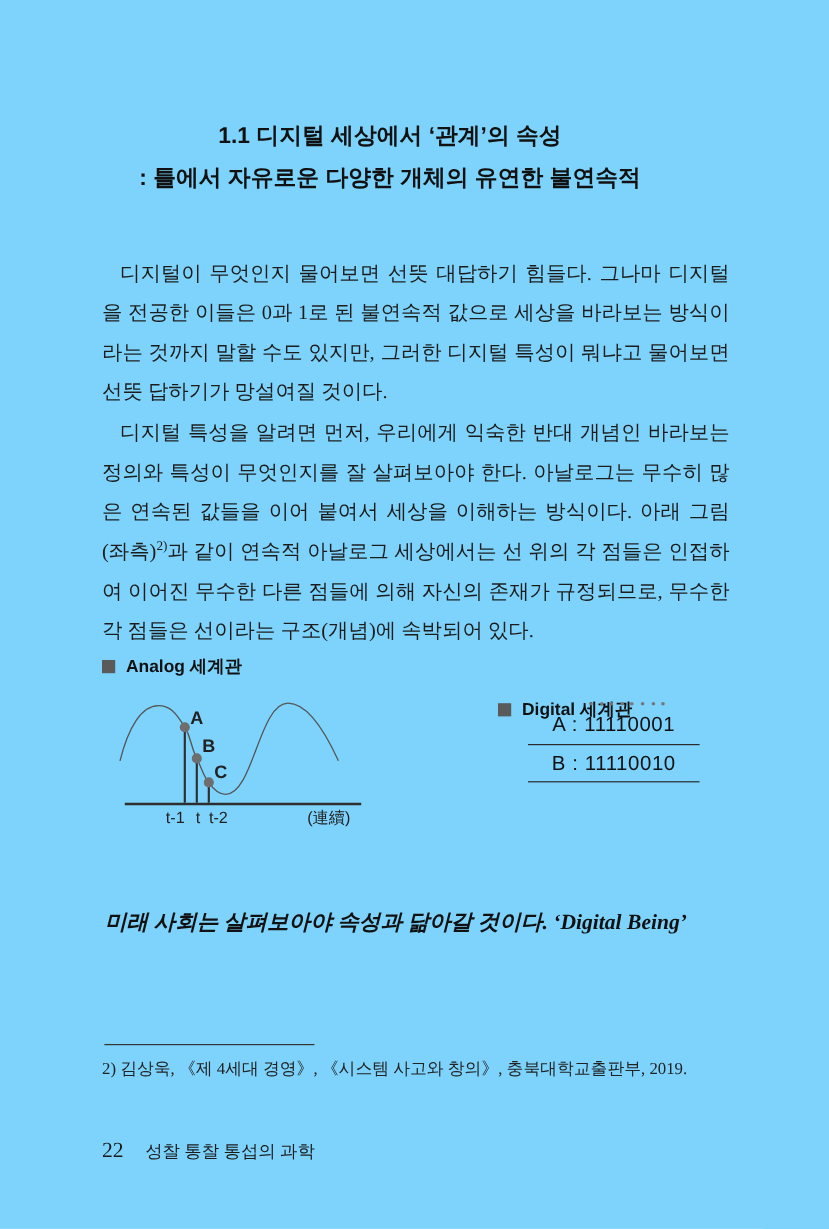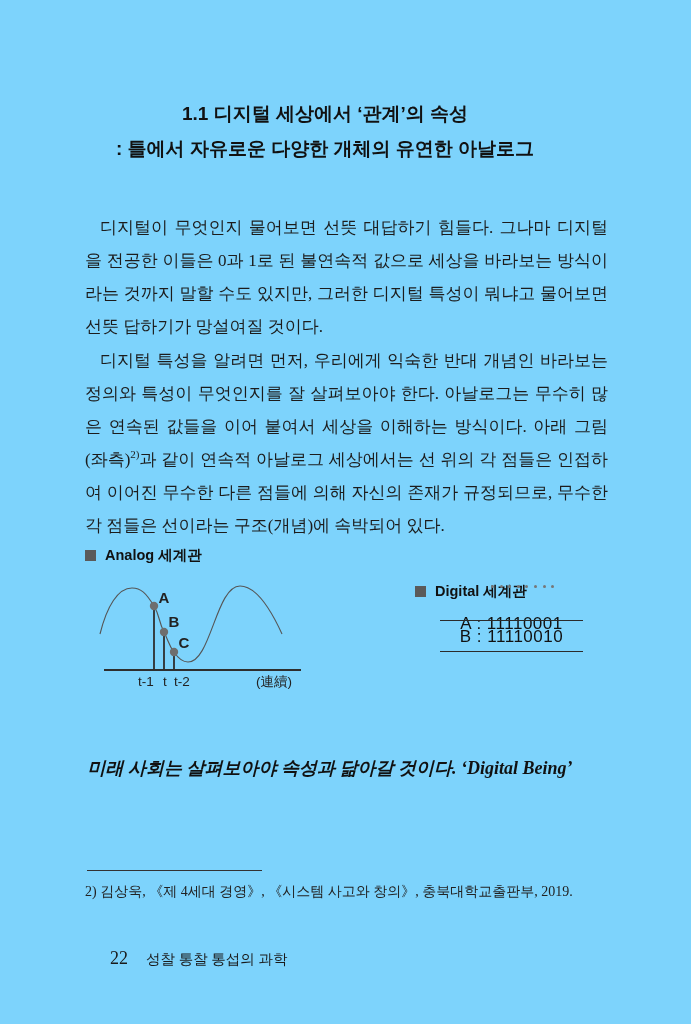--- a/index.html
+++ b/index.html
@@ -44,21 +44,21 @@
   
   .bit-dots{
     position:absolute;left:491px;top:585px;display:flex;gap:5.6px;
   }
   .bit-dots i{width:3px;height:3px;border-radius:50%;background:#777;}
   .bin-row{
     position:absolute;left:433px;width:157px;text-align:center;
     font-family:"Liberation Sans","DejaVu Sans",sans-serif;
     font-size:17px;letter-spacing:.5px;color:#111;
   }
-  .bin-a{top:614px;} .bin-b{top:627px;} .bin-c{top:659px;}
+  .bin-a{top:594px;} .bin-b{top:627px;} .bin-c{top:659px;}
   .bin-rule{
     position:absolute;left:440px;width:143px;height:0;
     border-top:1.4px solid #2b2b2b;
   }
   .rule-1{top:620px;} .rule-2{top:651px;}
   
   .quote-block{
     position:absolute;left:85px;top:752px;width:490px;text-align:center;
     font-style:italic;line-height:33px;color:#111;
   }
@@ -71,31 +71,31 @@
   }
   .footnote-text{
     position:absolute;left:85px;top:882px;width:523px;
     font-size:14px;line-height:20px;color:#222;
   }
   
   .footer{
     position:absolute;left:85px;top:948px;display:flex;
     align-items:baseline;gap:18px;color:#1a1a1a;
   }
-  .footer .pg{font-size:18px;margin-left:25px;}
+  .footer .pg{font-size:18px;}
   .footer .bk{font-size:14.5px;}
 </style>
 </head>
 <body>
 
 <div class="page">
 
   <div class="title-block">
     <div>1.1 디지털 세상에서 ‘관계’의 속성</div>
-    <div>: 틀에서 자유로운 다양한 개체의 유연한 아날로그</div>
+    <div>: 틀에서 자유로운 다양한 개체의 유연한 불연속적</div>
   </div>
 
   <p class="para para-1"><span class="indent"></span><span>디지털이 무엇인지 물어보면 선뜻 대답하기 힘들다. 그나마 디지털을 전공한 이들은 0과 1로 된 불연속적 값으로 세상을 바라보는 방식이라는 것까지 말할 수도 있지만, 그러한 디지털 특성이 뭐냐고 물어보면 선뜻 답하기가 망설여질 것이다.</span></p>
 
   <p class="para para-2"><span class="indent"></span><span>디지털 특성을 알려면 먼저, 우리에게 익숙한 반대 개념인 바라보는 정의와 특성이 무엇인지를 잘 살펴보아야 한다. 아날로그는 무수히 많은 연속된 값들을 이어 붙여서 세상을 이해하는 방식이다. 아래 그림(좌측)</span><sup class="fn-ref">2)</sup><span>과 같이 연속적 아날로그 세상에서는 선 위의 각 점들은 인접하여 이어진 무수한 다른 점들에 의해 자신의 존재가 규정되므로, 무수한 각 점들은 선이라는 구조(개념)에 속박되어 있다.</span></p>
 
   <div class="fig-header analog">
     <span class="sq-bullet"></span>
     <span>Analog 세계관</span>
   </div>

